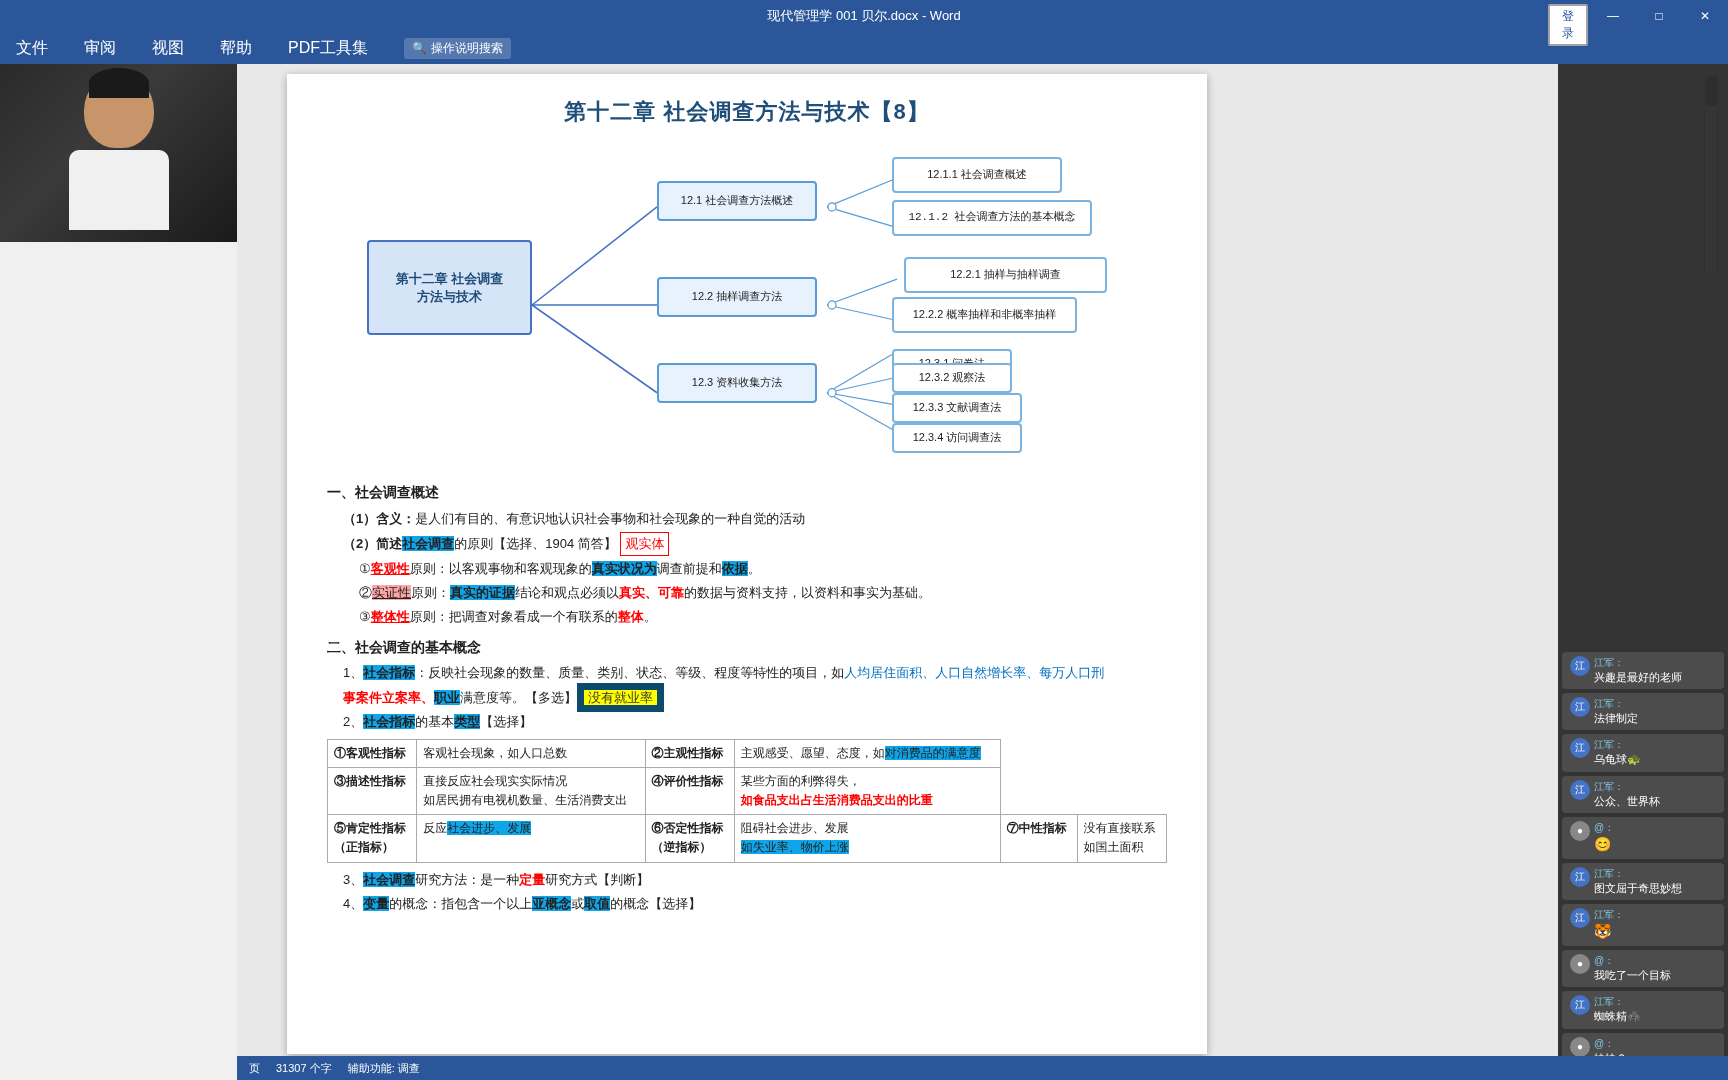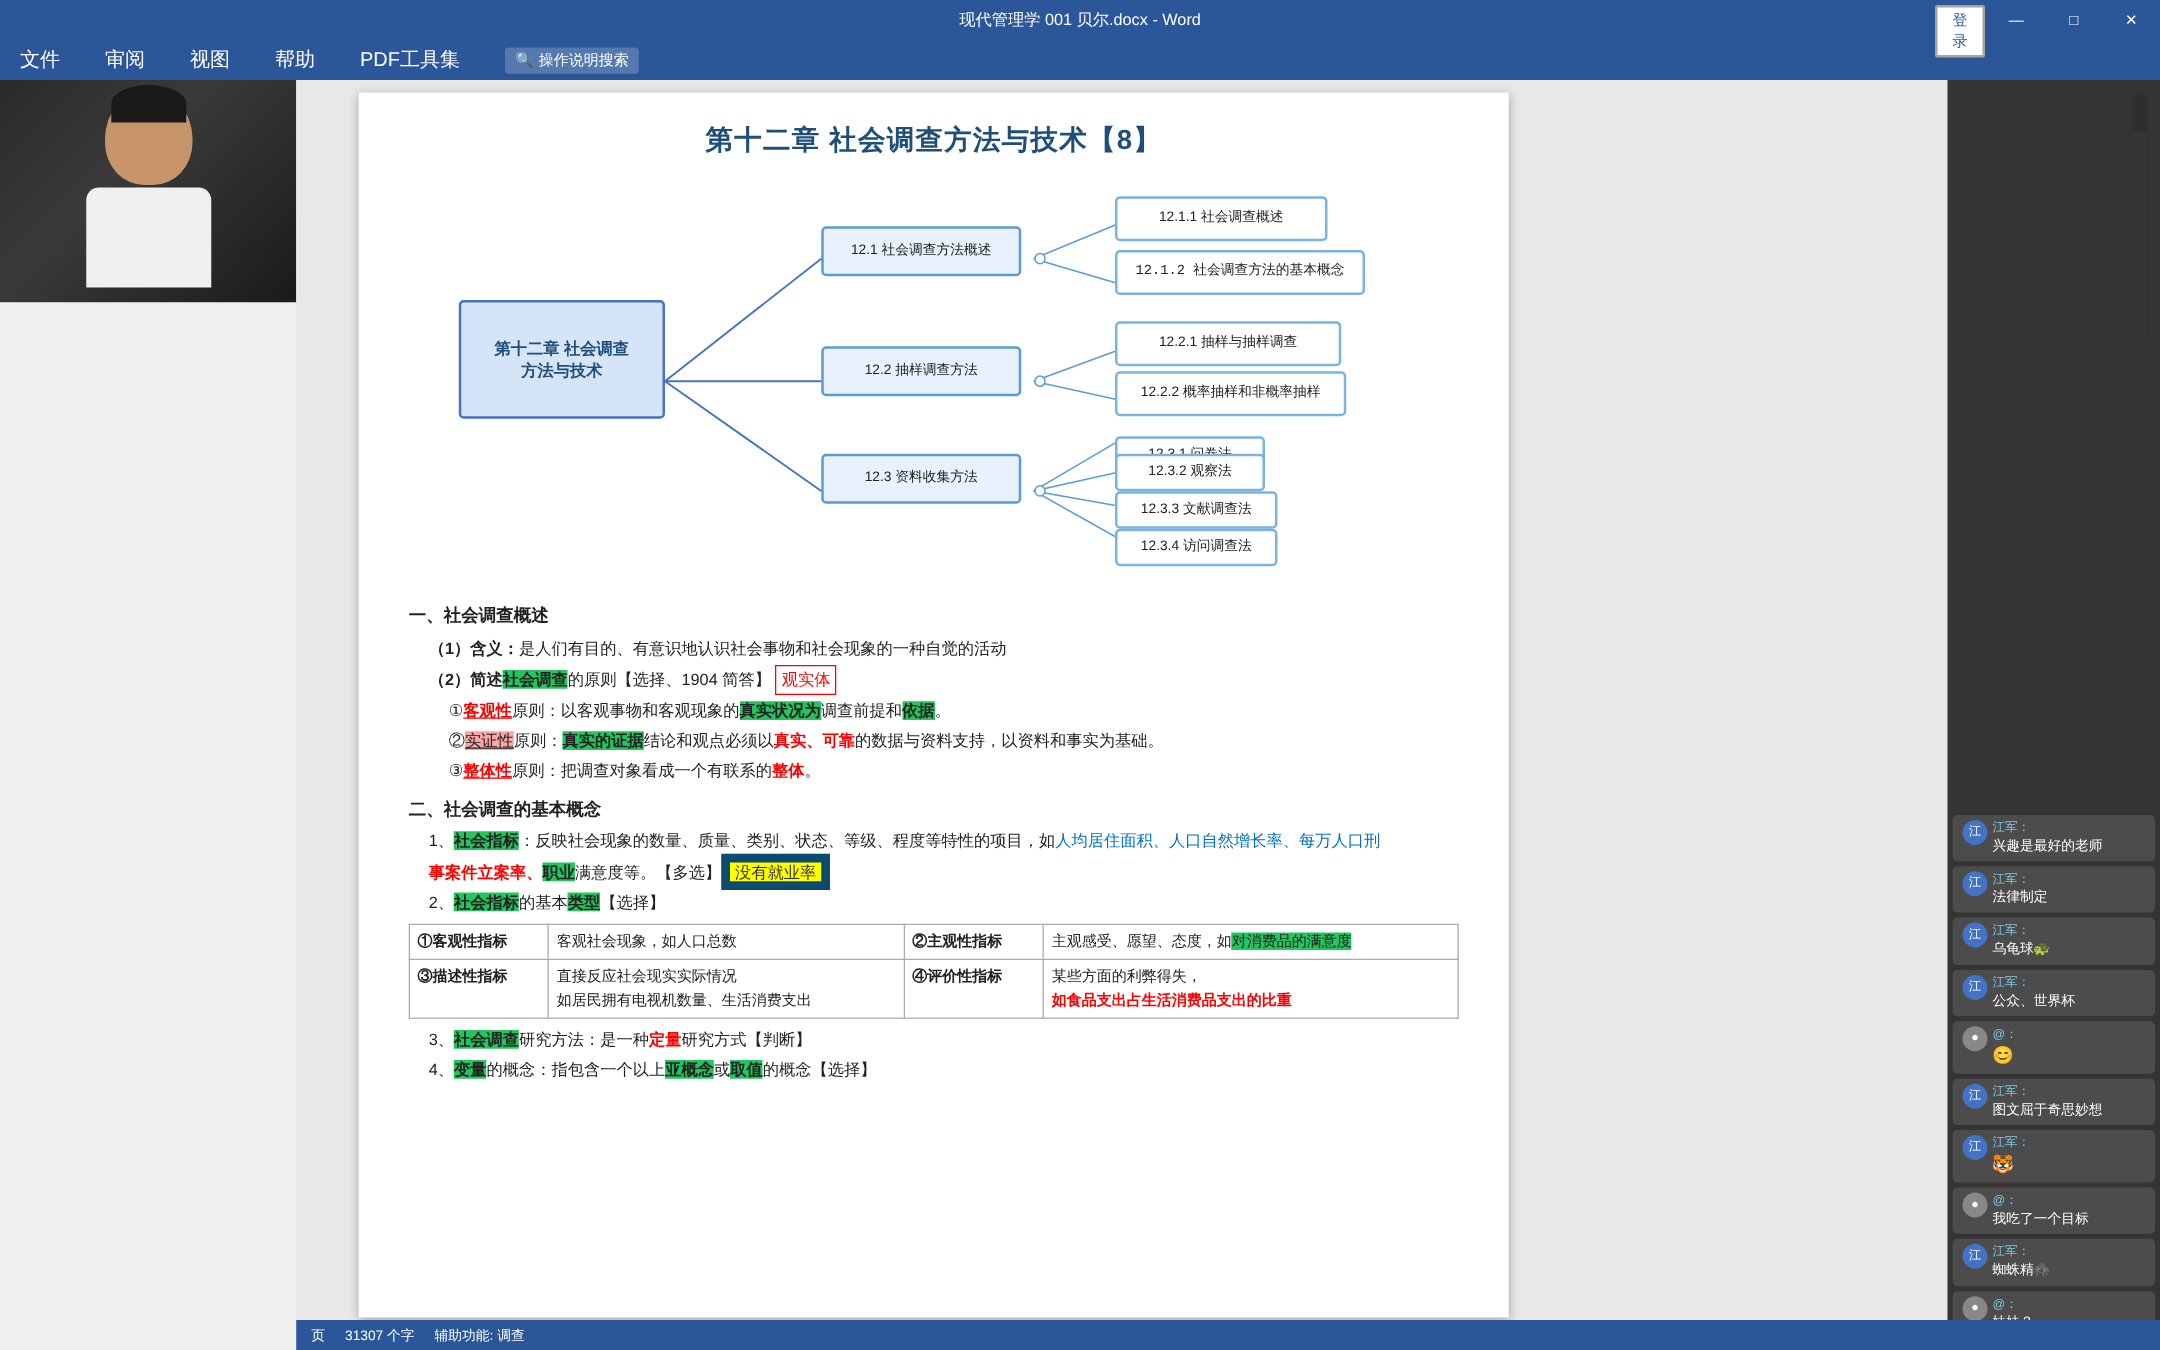--- a/index.html
+++ b/index.html
@@ -212,21 +212,21 @@
       margin: 2px 0 2px 16px;
       font-size: 13px;
       line-height: 1.7;
     }
     .sub-item {
       margin: 2px 0 2px 32px;
       font-size: 13px;
       line-height: 1.7;
     }
     .highlight-red { color: #ff0000; font-weight: bold; }
-    .highlight-yellow { background: #22c55e; }
+    .highlight-yellow { background: #0ea5e9; }
     .highlight-green { background: #fca5a5; color: #222; }
     .underline { text-decoration: underline; }
     .bold { font-weight: bold; }
     .red-box {
       display: inline-block;
       border: 1.5px solid red;
       padding: 0 4px;
       color: red;
     }
     .blue-text { color: #0070c0; }
@@ -432,21 +432,21 @@
         <span>12.3 资料收集方法</span>
       </div>
 
       <div class="mm-box leaf" style="left:565px;top:12px;width:170px;height:36px;">
         <span>12.1.1 社会调查概述</span>
       </div>
       <div class="mm-box leaf" style="left:565px;top:55px;width:200px;height:36px;font-family:Liberation Mono, monospace;">
         <span>12.1.2 社会调查方法的基本概念</span>
       </div>
 
-      <div class="mm-box leaf" style="left:565px;top:112px;width:181px;height:36px;">
+      <div class="mm-box leaf" style="left:577px;top:112px;width:203px;height:36px;">
         <span>12.2.1 抽样与抽样调查</span>
       </div>
       <div class="mm-box leaf" style="left:565px;top:152px;width:185px;height:36px;">
         <span>12.2.2 概率抽样和非概率抽样</span>
       </div>
 
       <div class="mm-box leaf" style="left:565px;top:204px;width:120px;height:30px;">
         <span>12.3.1 问卷法</span>
       </div>
       <div class="mm-box leaf" style="left:565px;top:218px;width:120px;height:30px;">
@@ -496,20 +496,28 @@
         <td>客观社会现象，如人口总数</td>
         <td><span class="cell-label">②主观性指标</span></td>
         <td>主观感受、愿望、态度，如<span class="highlight-yellow">对消费品的满意度</span></td>
       </tr>
       <tr>
         <td><span class="cell-label">③描述性指标</span></td>
         <td>直接反应社会现实实际情况<br>如居民拥有电视机数量、生活消费支出</td>
         <td><span class="cell-label">④评价性指标</span></td>
         <td>某些方面的利弊得失，<br><span class="highlight-red">如食品支出占生活消费品支出的比重</span></td>
       </tr>
+      <tr>
+        <td><span class="cell-label">⑤肯定性指标<br>（正指标）</span></td>
+        <td>反应<span class="highlight-yellow">社会进步、发展</span></td>
+        <td><span class="cell-label">⑥否定性指标<br>（逆指标）</span></td>
+        <td>阻碍社会进步、发展<br><span class="highlight-yellow">如失业率、物价上涨</span></td>
+        <td><span class="cell-label">⑦中性指标</span></td>
+        <td>没有直接联系<br>如国土面积</td>
+      </tr>
     </tbody>
       </table>
 
     <div class="item-line">
       3、<span class="highlight-yellow bold">社会调查</span>研究方法：是一种<span class="highlight-red bold">定量</span>研究方式【判断】
     </div>
     <div class="item-line">
       4、<span class="highlight-yellow bold">变量</span>的概念：指包含一个以上<span class="highlight-yellow bold">亚概念</span>或<span class="highlight-yellow bold">取值</span>的概念【选择】
     </div>
 

